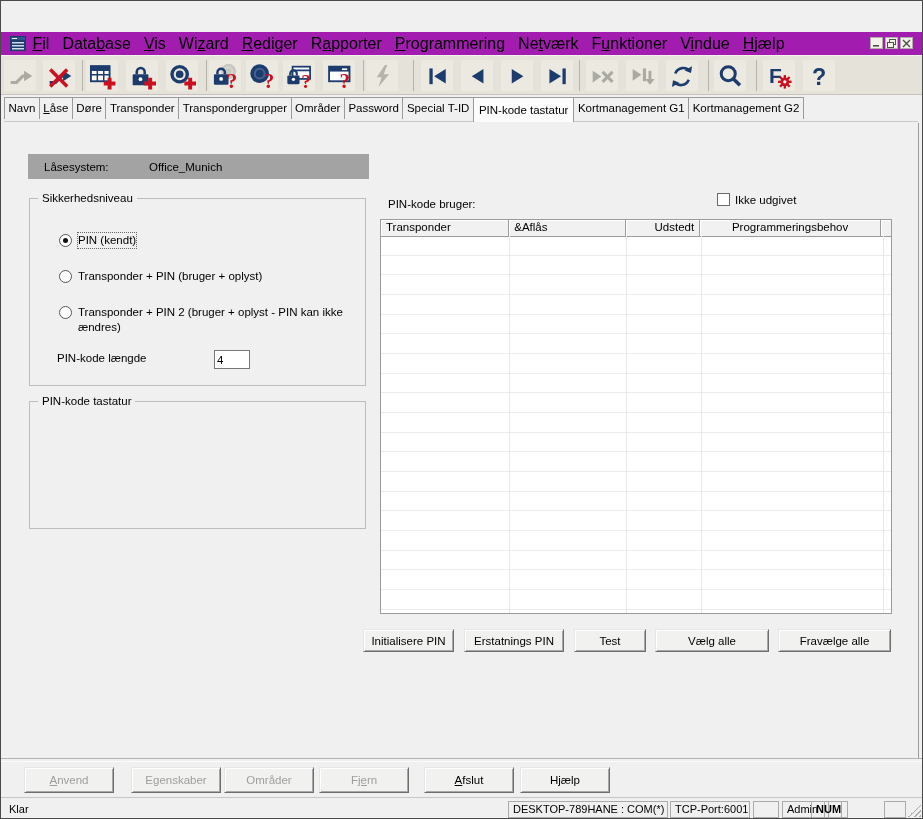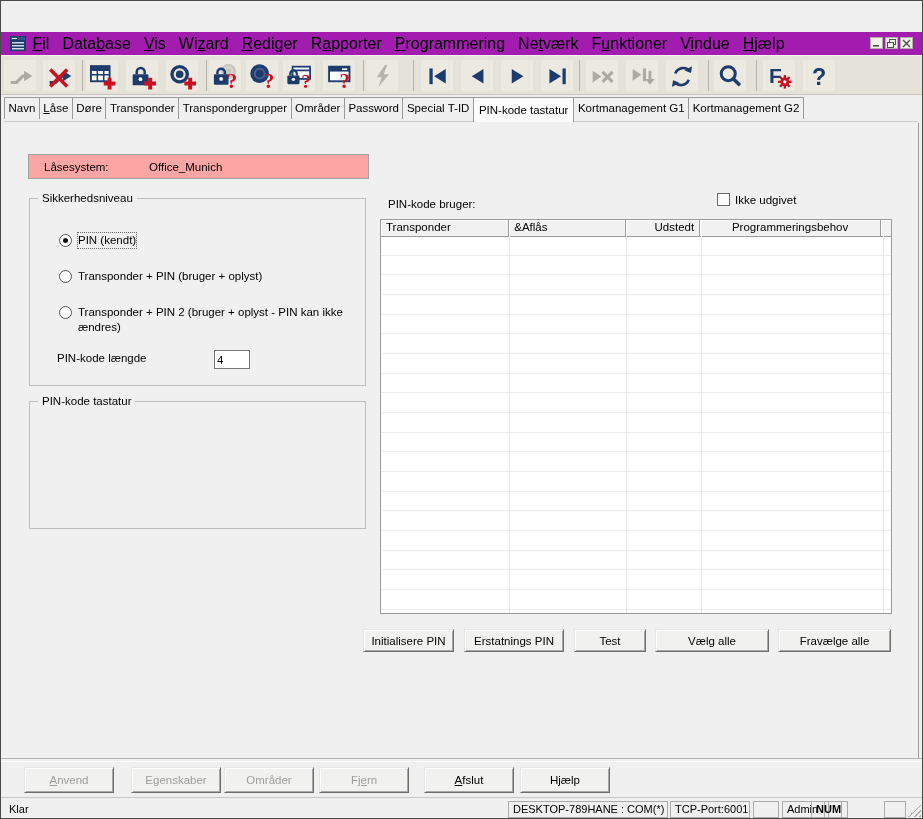--- a/index.html
+++ b/index.html
@@ -25,21 +25,21 @@
   .tb-btn{position:absolute;top:4px;width:32px;height:31px;background:#ebe9e0;border-radius:1px;display:flex;align-items:center;justify-content:center;}
   .tb-sep{position:absolute;top:4px;width:1px;height:31px;background:#b5b3aa;}
   
   .tabstrip{position:absolute;left:3px;top:96px;right:4px;height:25px;font-size:11.5px;}
   .tabrow{position:absolute;left:0;bottom:0;display:flex;align-items:flex-start;}
   .tab{height:21px;line-height:21px;padding:0 3.5px;background:#f0f0f0;border:1px solid #9a9a9a;border-bottom:none;margin-left:-1px;white-space:nowrap;}
   .tab:first-child{margin-left:0;}
   .tab.active{height:24px;line-height:24px;background:#fcfcfc;position:relative;z-index:2;padding:0 5px;}
   .tabline{position:absolute;left:0;right:0;bottom:0;height:1px;background:#c9c9c9;}
   
-  .infobox{position:absolute;height:25px;border:1px solid #a3a3a3;background:#fca5a5;box-sizing:border-box;}
+  .infobox{position:absolute;height:25px;border:1px solid #a3a3a3;background:#a3a3a3;box-sizing:border-box;}
   .infobox .lbl{position:absolute;top:6px;}
   .groupbox{position:absolute;border:1px solid #bdbdbd;box-sizing:border-box;}
   .gb-label{position:absolute;top:-8px;left:8px;background:#f0f0f0;padding:0 4px;line-height:14px;}
   .radio-row{position:absolute;left:29px;display:flex;align-items:flex-start;}
   .radio{width:13px;height:13px;border-radius:50%;border:1px solid #565656;background:#fff;box-sizing:border-box;margin-top:1px;position:relative;flex:0 0 13px;}
   .radio.sel::after{content:"";position:absolute;left:3px;top:3px;width:5px;height:5px;border-radius:50%;background:#111;}
   .radio-label{margin-left:6px;max-width:280px;line-height:15px;}
   .radio-label.focus{outline:1px dotted #666;}
   .txtinput{position:absolute;background:#fff;border:1px solid #767676;box-sizing:border-box;font-family:"Liberation Sans",sans-serif;font-size:11.5px;padding:0 2px;}
   .btn{position:absolute;background:#f1f1f0;border:1px solid;border-color:#e6e6e6 #6e6e6e #6e6e6e #e6e6e6;box-shadow:inset 1px 1px 0 #ffffff,inset -1px -1px 0 #a8a8a8;box-sizing:border-box;display:flex;align-items:center;justify-content:center;font-size:11.5px;cursor:default;}

